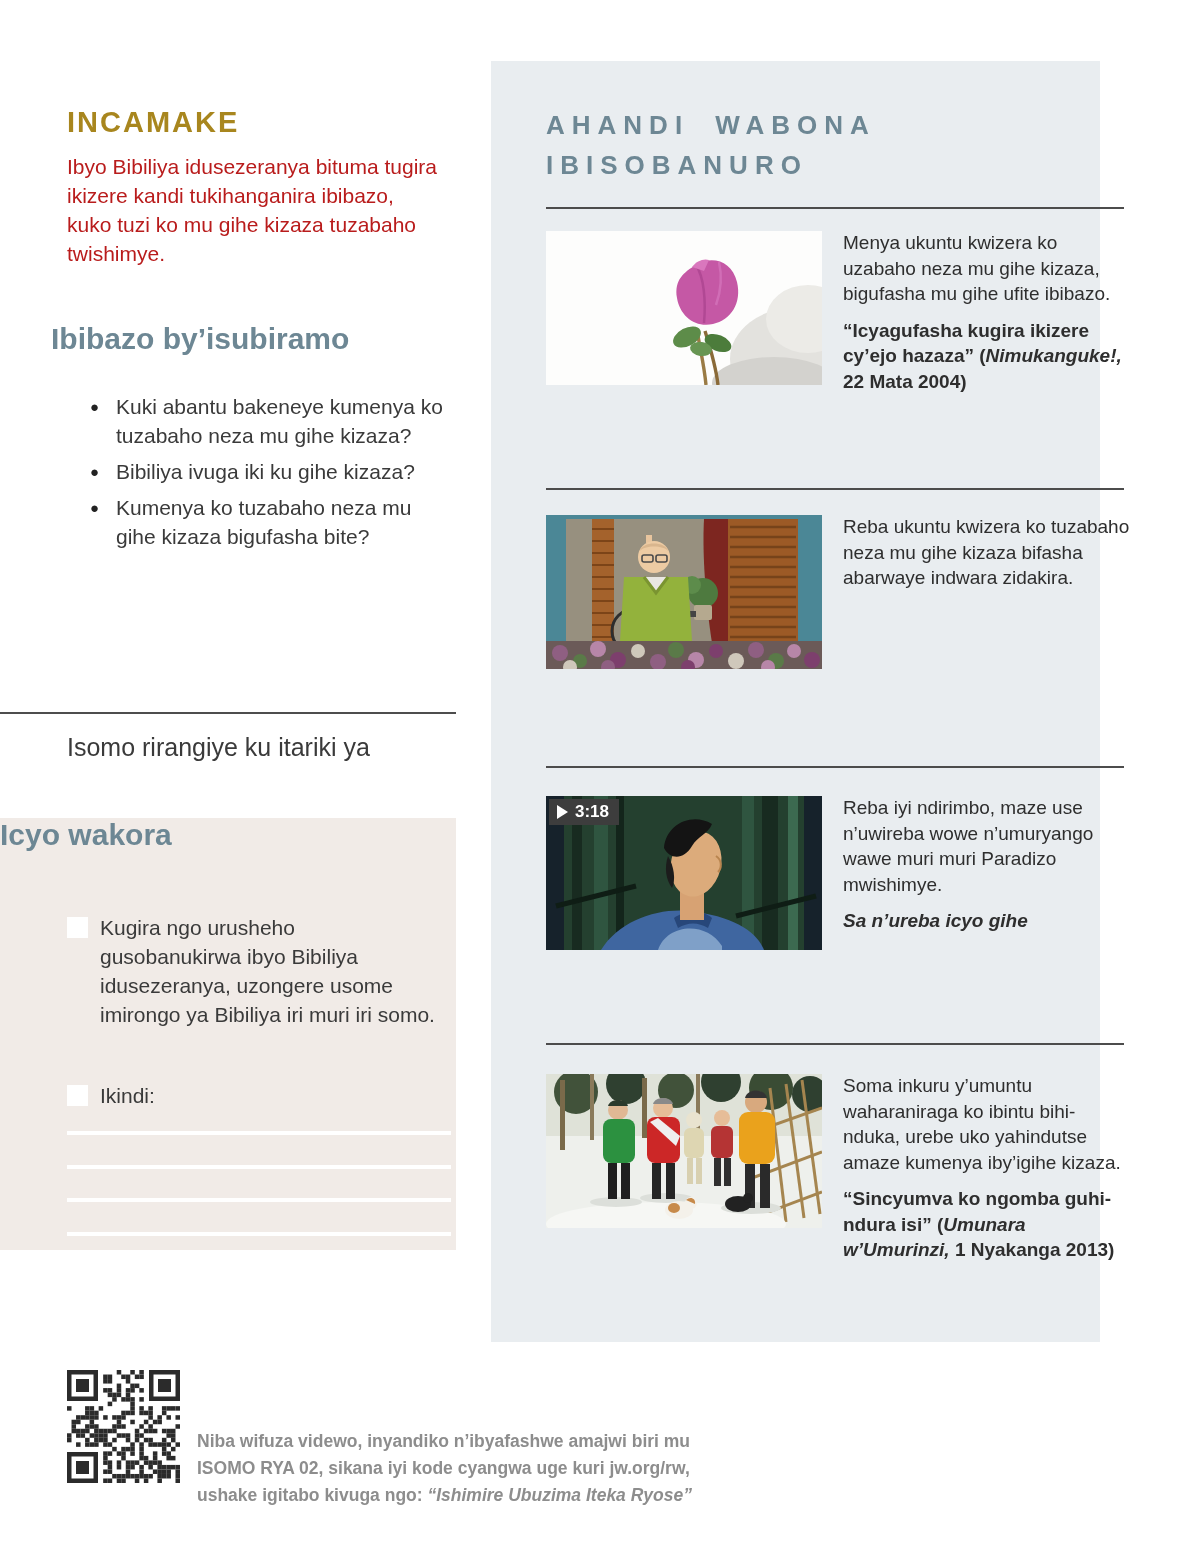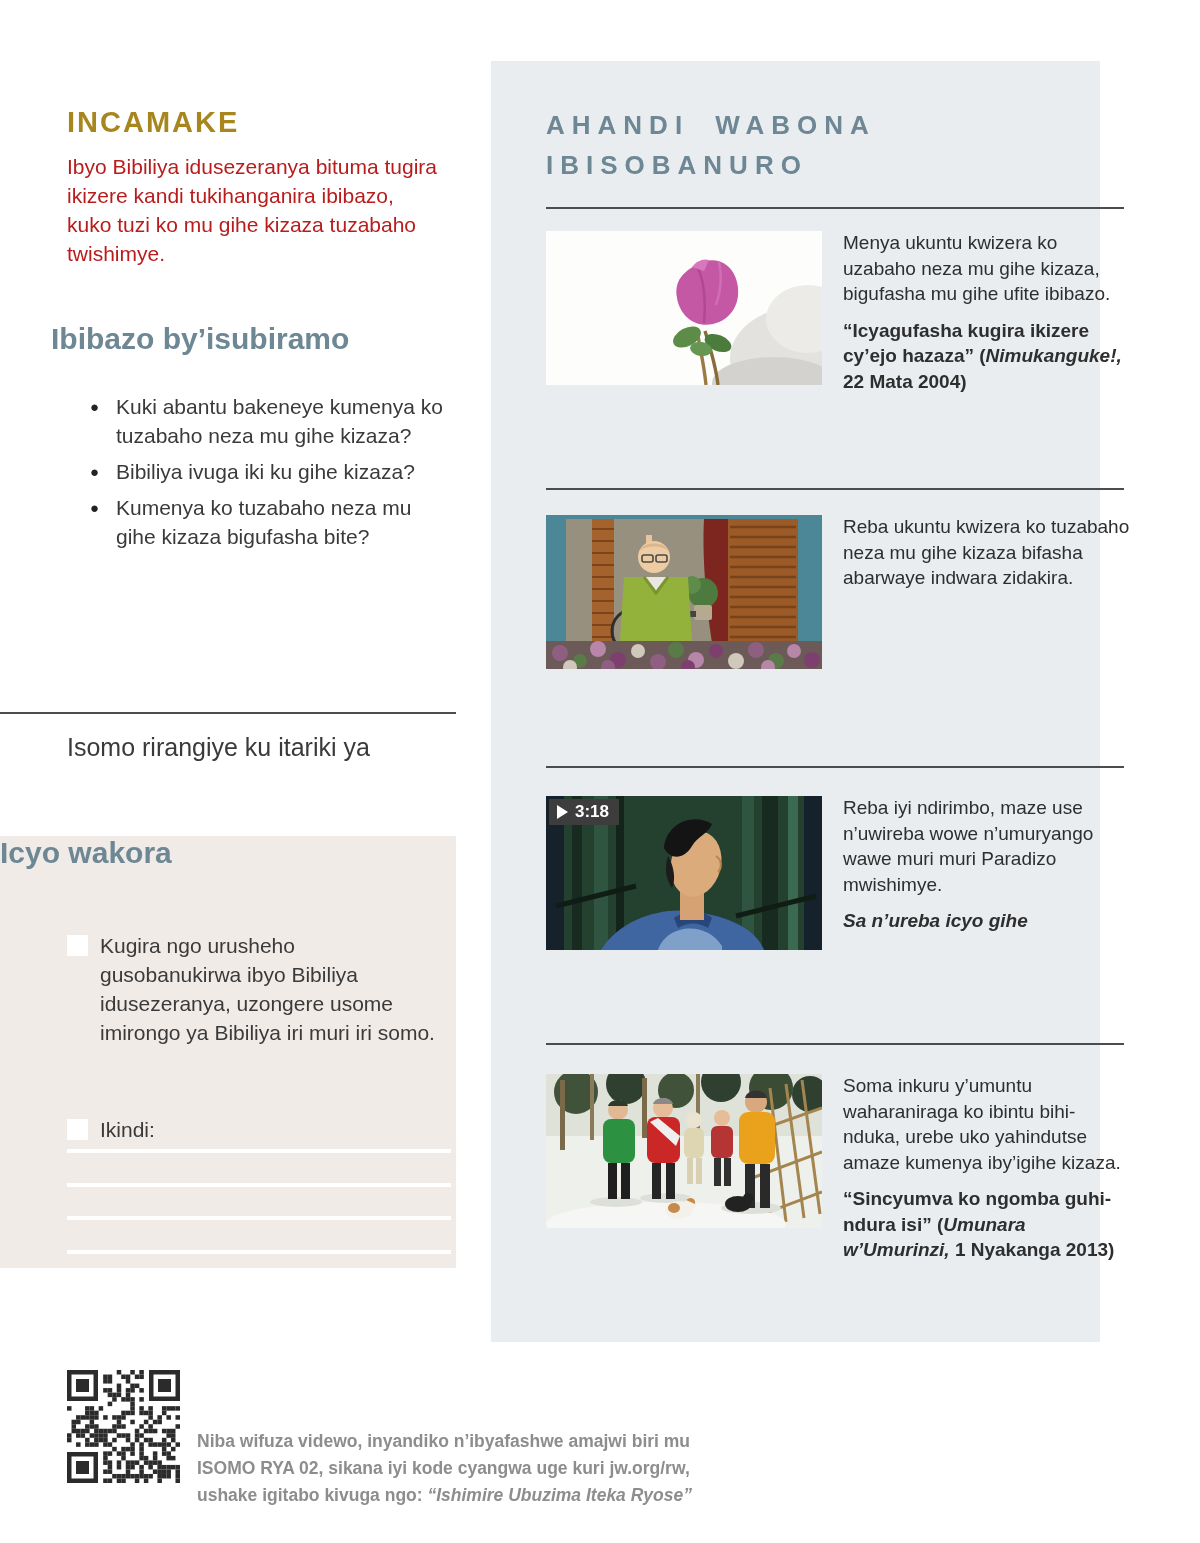--- a/index.html
+++ b/index.html
@@ -10,21 +10,21 @@
   
   #summary-title{left:67px;top:106px;font-size:29px;font-weight:bold;letter-spacing:2px;color:#a8861e;}
   #summary-text{left:67px;top:152px;width:375px;font-size:21px;line-height:29px;color:#b91c1c;}
   #review-title{left:51px;top:322px;font-size:30px;font-weight:bold;color:#6d8794;}
   #review-list{left:90px;top:392px;width:355px;margin:0;padding:0;list-style:none;}
   #review-list li{position:relative;padding-left:26px;font-size:21px;line-height:29px;color:#3a3a3a;margin-bottom:7px;}
   #review-list li .dot{position:absolute;left:0;top:0;font-size:15px;line-height:29px;color:#222;}
   #left-rule{left:0;top:712px;width:456px;height:2px;background:#4d4d4d;}
   #completed-label{left:67px;top:733px;font-size:25px;color:#3a3a3a;}
 
-  #todo-panel{left:0;top:836px;width:456px;height:432px;background:#f1ebe7;}
+  #todo-panel{left:0;top:818px;width:456px;height:432px;background:#f1ebe7;}
   #todo-title{left:67px;top:25px;font-size:30px;font-weight:bold;color:#6d8794;}
   .todo-row{position:absolute;left:67px;}
   .cb{position:absolute;left:0;top:4px;width:21px;height:21px;background:#ffffff;}
   .todo-text{display:block;margin-left:33px;width:335px;font-size:21px;line-height:29px;color:#3a3a3a;}
   .write-line{position:absolute;left:67px;width:384px;height:4px;background:#ffffff;}
 
   
   #info-panel{left:491px;top:61px;width:609px;height:1281px;background:#e9edf0;}
   #info-title{position:absolute;left:55px;top:44px;font-size:26px;font-weight:bold;color:#6d8794;
               letter-spacing:7px;word-spacing:12px;line-height:40px;}
@@ -66,21 +66,21 @@
 
   <div id="left-rule" class="abs"></div>
   <div id="completed-label" class="abs">Isomo rirangiye ku itariki ya</div>
 
   <div id="todo-panel" class="abs">
     <h2 id="todo-title" style="margin:0;">Icyo wakora</h2>
     <div class="todo-row" style="top:95px;">
       <span class="cb"></span>
       <span class="todo-text">Kugira ngo urusheho gusobanukirwa ibyo Bibiliya idusezeranya, uzongere usome imirongo ya Bibiliya iri muri iri somo.</span>
     </div>
-    <div class="todo-row" style="top:263px;margin-top:16px;">
+    <div class="todo-row" style="top:263px;">
       <span class="cb"></span>
       <span class="todo-text">Ikindi:</span>
     </div>
     <div class="write-line" style="top:313px;"></div>
     <div class="write-line" style="top:347px;"></div>
     <div class="write-line" style="top:380px;"></div>
     <div class="write-line" style="top:414px;"></div>
     <div class="write-line" style="top:448px;"></div>
     <div class="write-line" style="top:481px;"></div>
   </div>

